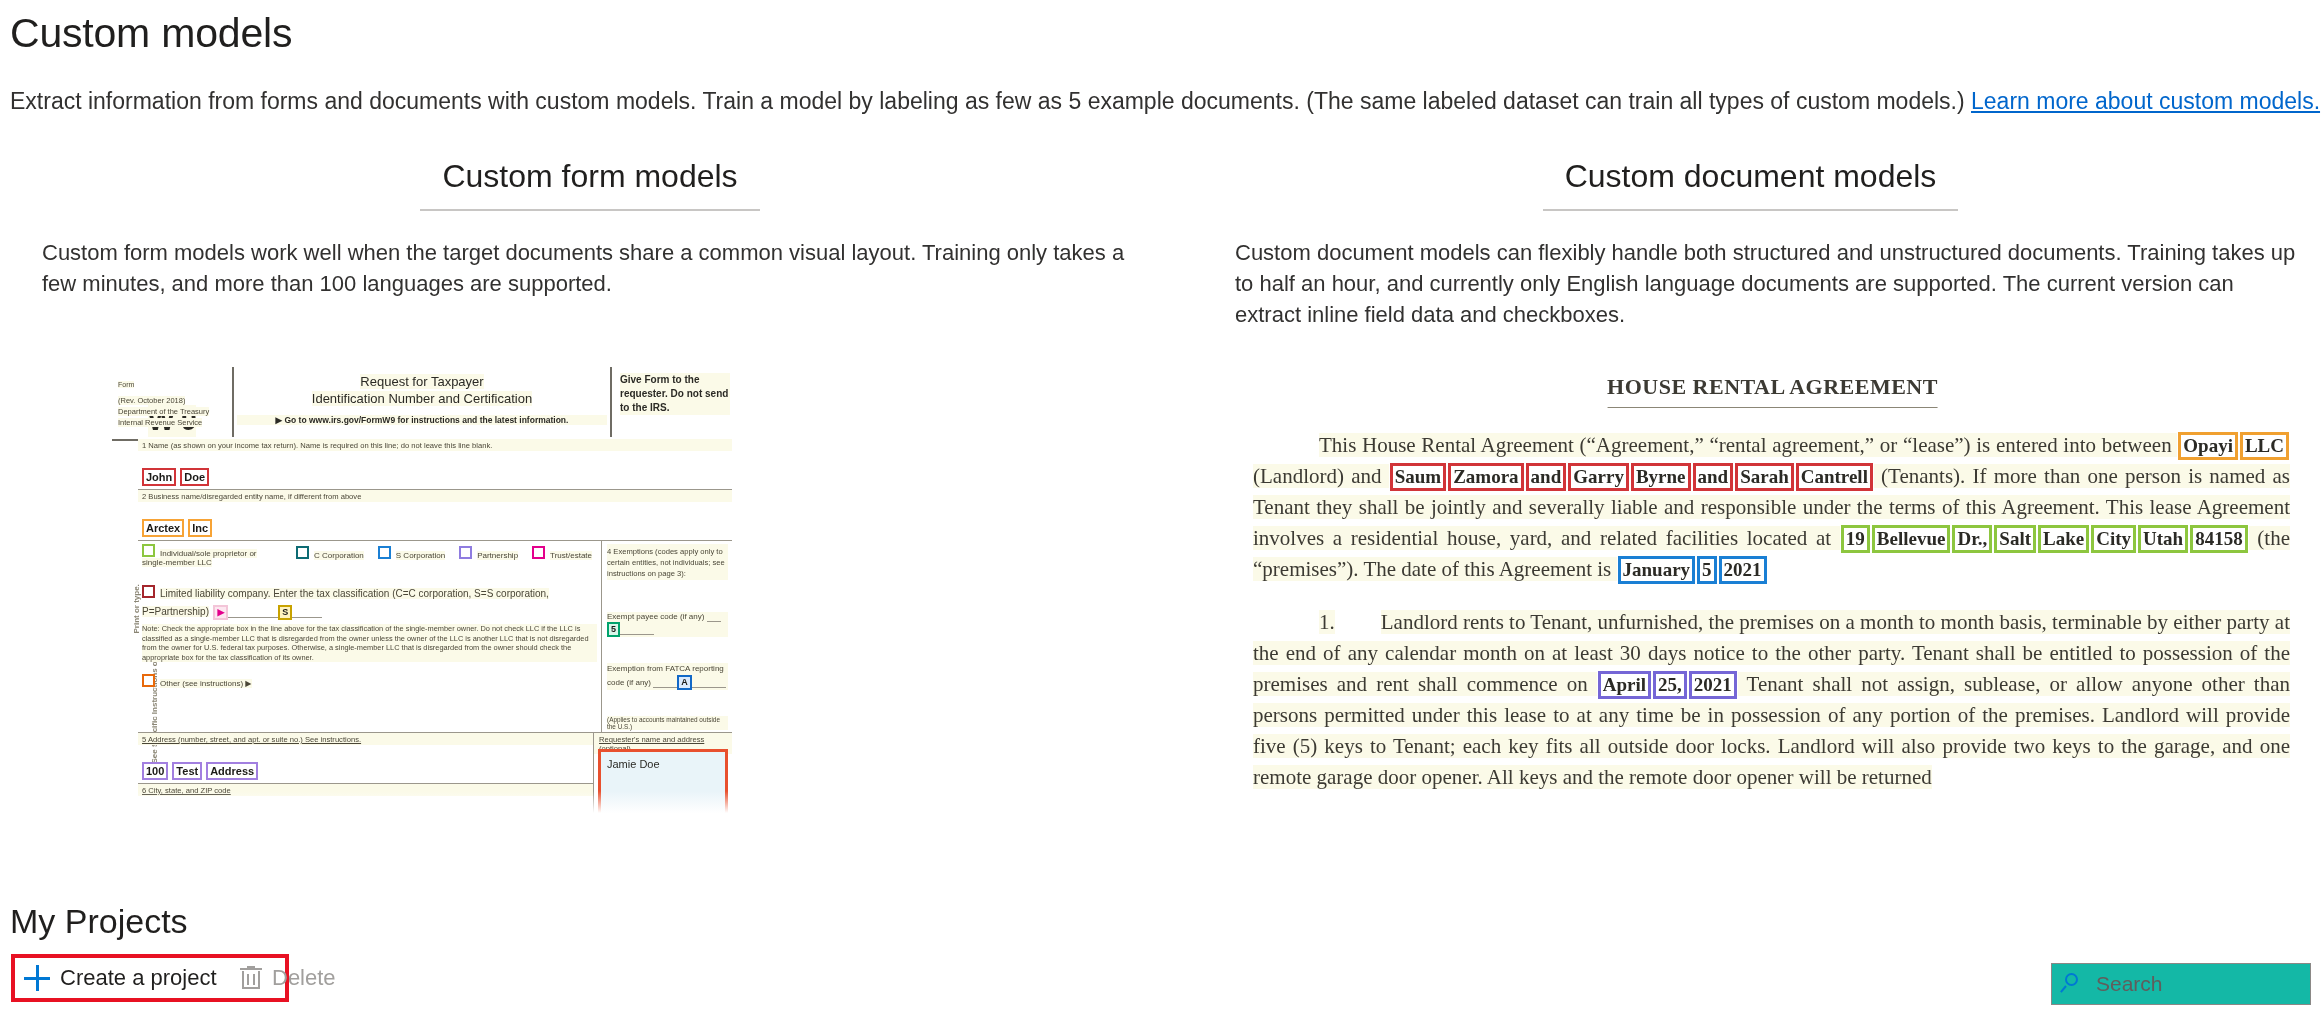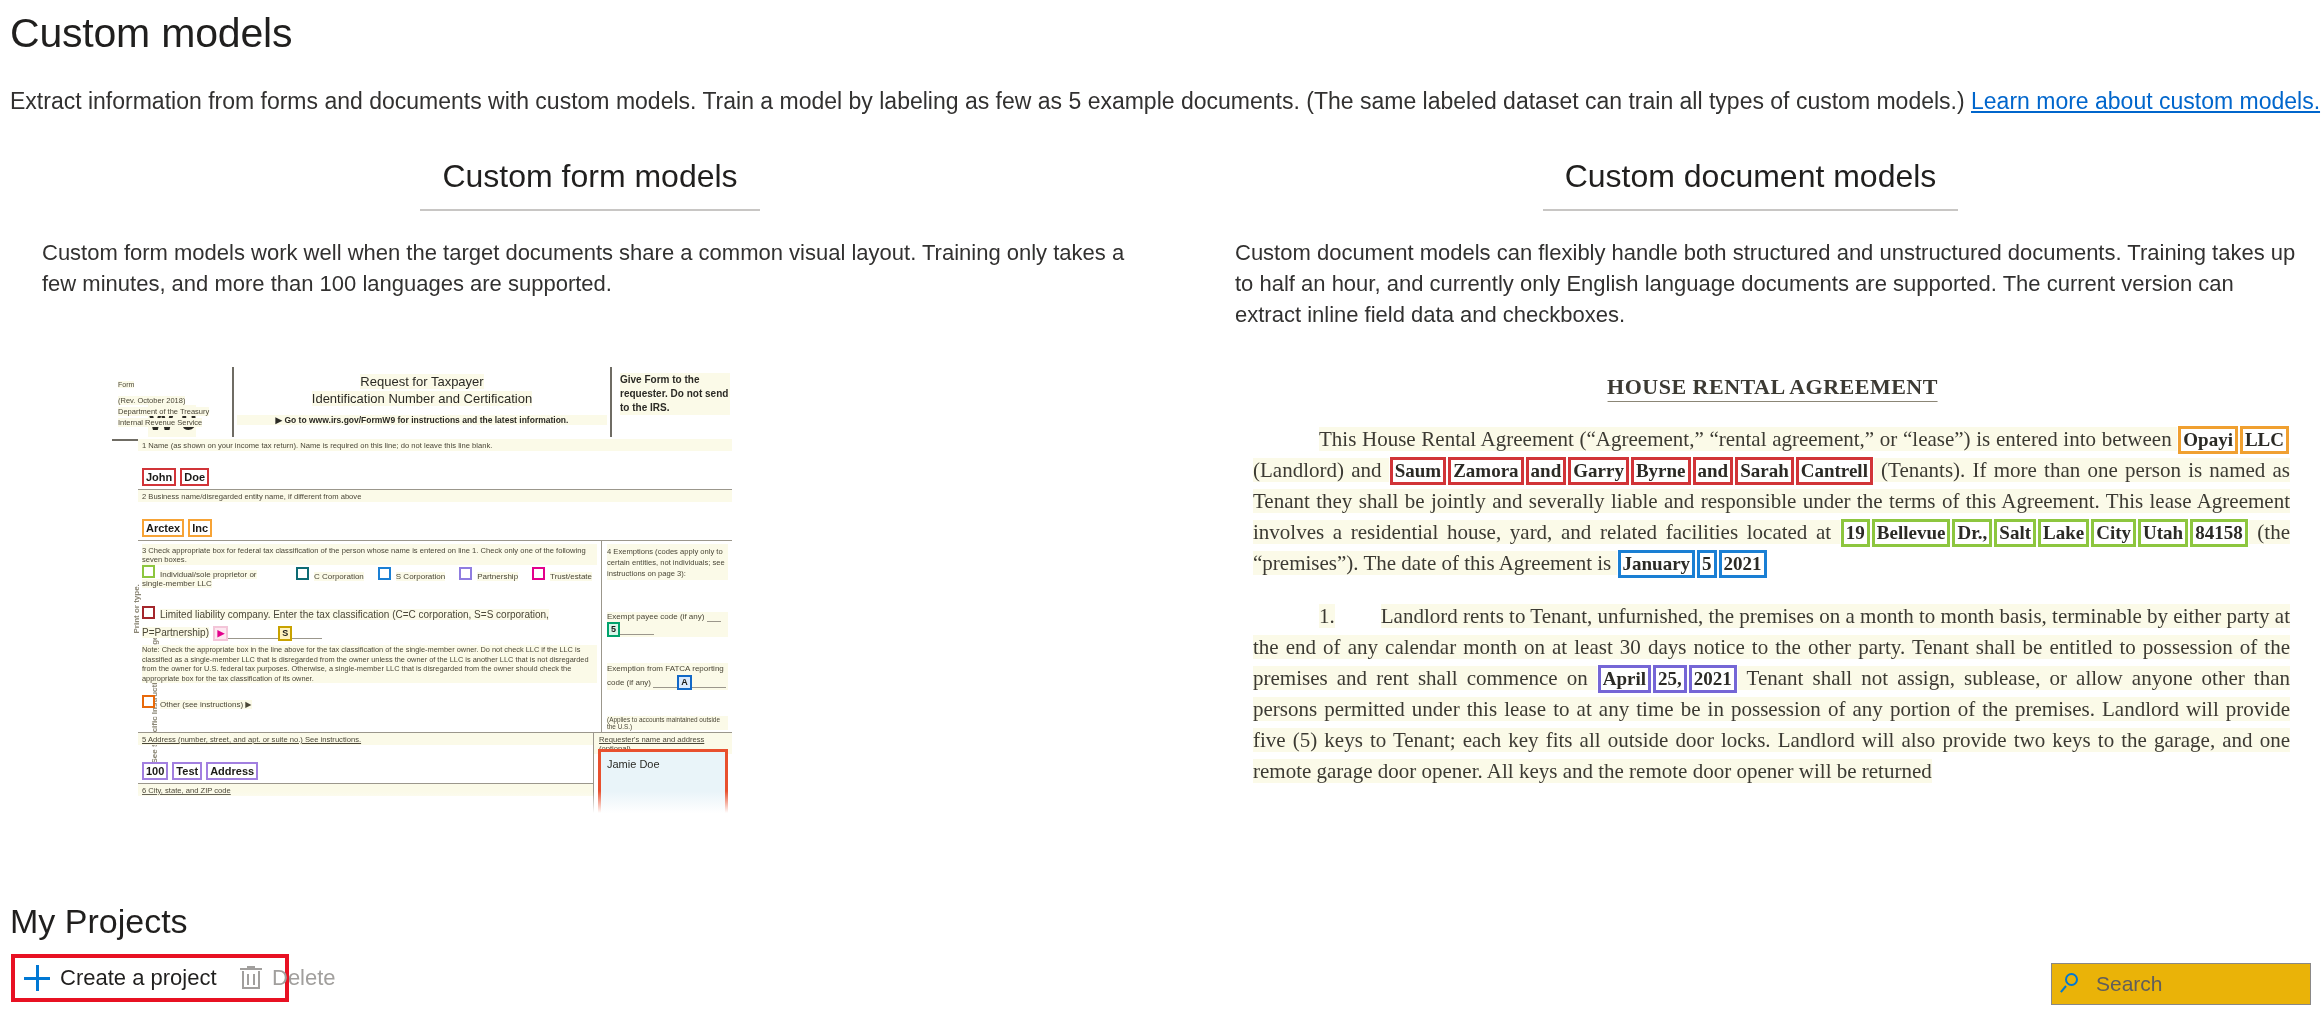--- a/index.html
+++ b/index.html
@@ -129,21 +129,21 @@
 
   
   .rent{
     position:absolute;left:1235px;top:370px;width:1075px;height:445px;
     background:#fff;font-family:"Liberation Serif", serif;color:#3c3a33;
   }
   .rent-title{
     text-align:right;font-size:22px;font-weight:bold;letter-spacing:0.5px;
     border-bottom:1px solid #8b8676;display:inline-block;
     position:relative;left:50%;transform:translateX(-50%);
-    padding-bottom:1px;margin-top:4px;
+    padding-bottom:7px;margin-top:4px;
   }
   .rent-p{
     font-size:21px;line-height:31px;text-align:justify;
     margin:22px 20px 0 18px;color:#3c3a33;
   }
   .rent-p .hl{background:#fbfae8;}
   .rent-ind{display:inline-block;width:66px;}
   .rtok{
     display:inline-block;font-weight:bold;color:#2b2a25;
     border:3px solid #000;padding:0 2px;line-height:22px;font-size:19px;
@@ -182,21 +182,21 @@
   .trash-icon{width:22px;height:24px;position:relative;display:inline-block;}
   .trash-icon .lid{position:absolute;top:2px;left:0;width:22px;height:2px;background:#a19f9d;}
   .trash-icon .hdl{position:absolute;top:0px;left:7px;width:8px;height:2px;background:#a19f9d;}
   .trash-icon .can{position:absolute;top:5px;left:2px;width:18px;height:18px;border:2px solid #a19f9d;border-top:none;box-sizing:border-box;}
   .trash-icon .b1,.trash-icon .b2{position:absolute;top:8px;width:2px;height:11px;background:#a19f9d;}
   .trash-icon .b1{left:7px;}
   .trash-icon .b2{left:13px;}
 
   .search-box{
     position:absolute;left:2051px;top:963px;width:260px;height:42px;
-    border:1px solid #8a8886;background:#eab308;display:flex;align-items:center;
+    border:1px solid #8a8886;background:#14b8a6;display:flex;align-items:center;
     box-sizing:border-box;
   }
   .search-icon{
     width:22px;height:22px;margin:0 8px 0 12px;position:relative;flex:0 0 auto;
   }
   .search-icon .ring{
     position:absolute;left:1px;top:0px;width:13px;height:13px;border:2px solid #0078d4;border-radius:50%;box-sizing:border-box;
   }
   .search-icon .hndl{
     position:absolute;left:1px;top:13px;width:2px;height:8px;background:#0078d4;
@@ -268,21 +268,20 @@
 
         <div class="w9-row">
           <div class="w9-lbl hl">2  Business name/disregarded entity name, if different from above</div>
           <div class="w9-val">
             <span class="tok tok-orange">Arctex</span><span class="tok tok-orange">Inc</span>
           </div>
         </div>
 
         <div class="w9-row w9-sec3">
           <div class="w9-sec3-l">
-            <div class="w9-lbl hl" style="padding-left:0;">3  Check appropriate box for federal tax classification of the person whose name is entered on line 1. Check only one of the following seven boxes.</div>
             <div style="">
               <span class="w9-opt" style="width:140px;vertical-align:top;"><span class="cb cb-green"></span><span class="hl">Individual/sole proprietor or single-member LLC</span></span><span class="w9-opt"><span class="cb cb-teal"></span><span class="hl">C Corporation</span></span><span class="w9-opt"><span class="cb cb-blue"></span><span class="hl">S Corporation</span></span><span class="w9-opt"><span class="cb cb-violet"></span><span class="hl">Partnership</span></span><span class="w9-opt" style="margin-right:0;"><span class="cb cb-pink"></span><span class="hl">Trust/estate</span></span>
             </div>
             <div style="margin-top:16px;">
               <span class="cb cb-dkred"></span><span class="hl" style="font-size:10px;">Limited liability company. Enter the tax classification (C=C corporation, S=S corporation, P=Partnership)</span>
               <span class="mini mini-pinkbg" style="background:#fde7f0;color:#e3008c;">▶</span><span class="w9-under"></span><span class="mini mini-gold" style="background:#fff3bf;">S</span><span class="w9-under" style="width:30px;"></span>
             </div>
             <div class="w9-note hl">Note: Check the appropriate box in the line above for the tax classification of the single-member owner.  Do not check LLC if the LLC is classified as a single-member LLC that is disregarded from the owner unless the owner of the LLC is another LLC that is not disregarded from the owner for U.S. federal tax purposes. Otherwise, a single-member LLC that is disregarded from the owner should check the appropriate box for the tax classification of its owner.</div>
             <div style="margin-top:10px;">
               <span class="cb cb-orange2"></span><span class="hl" style="font-size:8px;">Other (see instructions) ▶</span>

